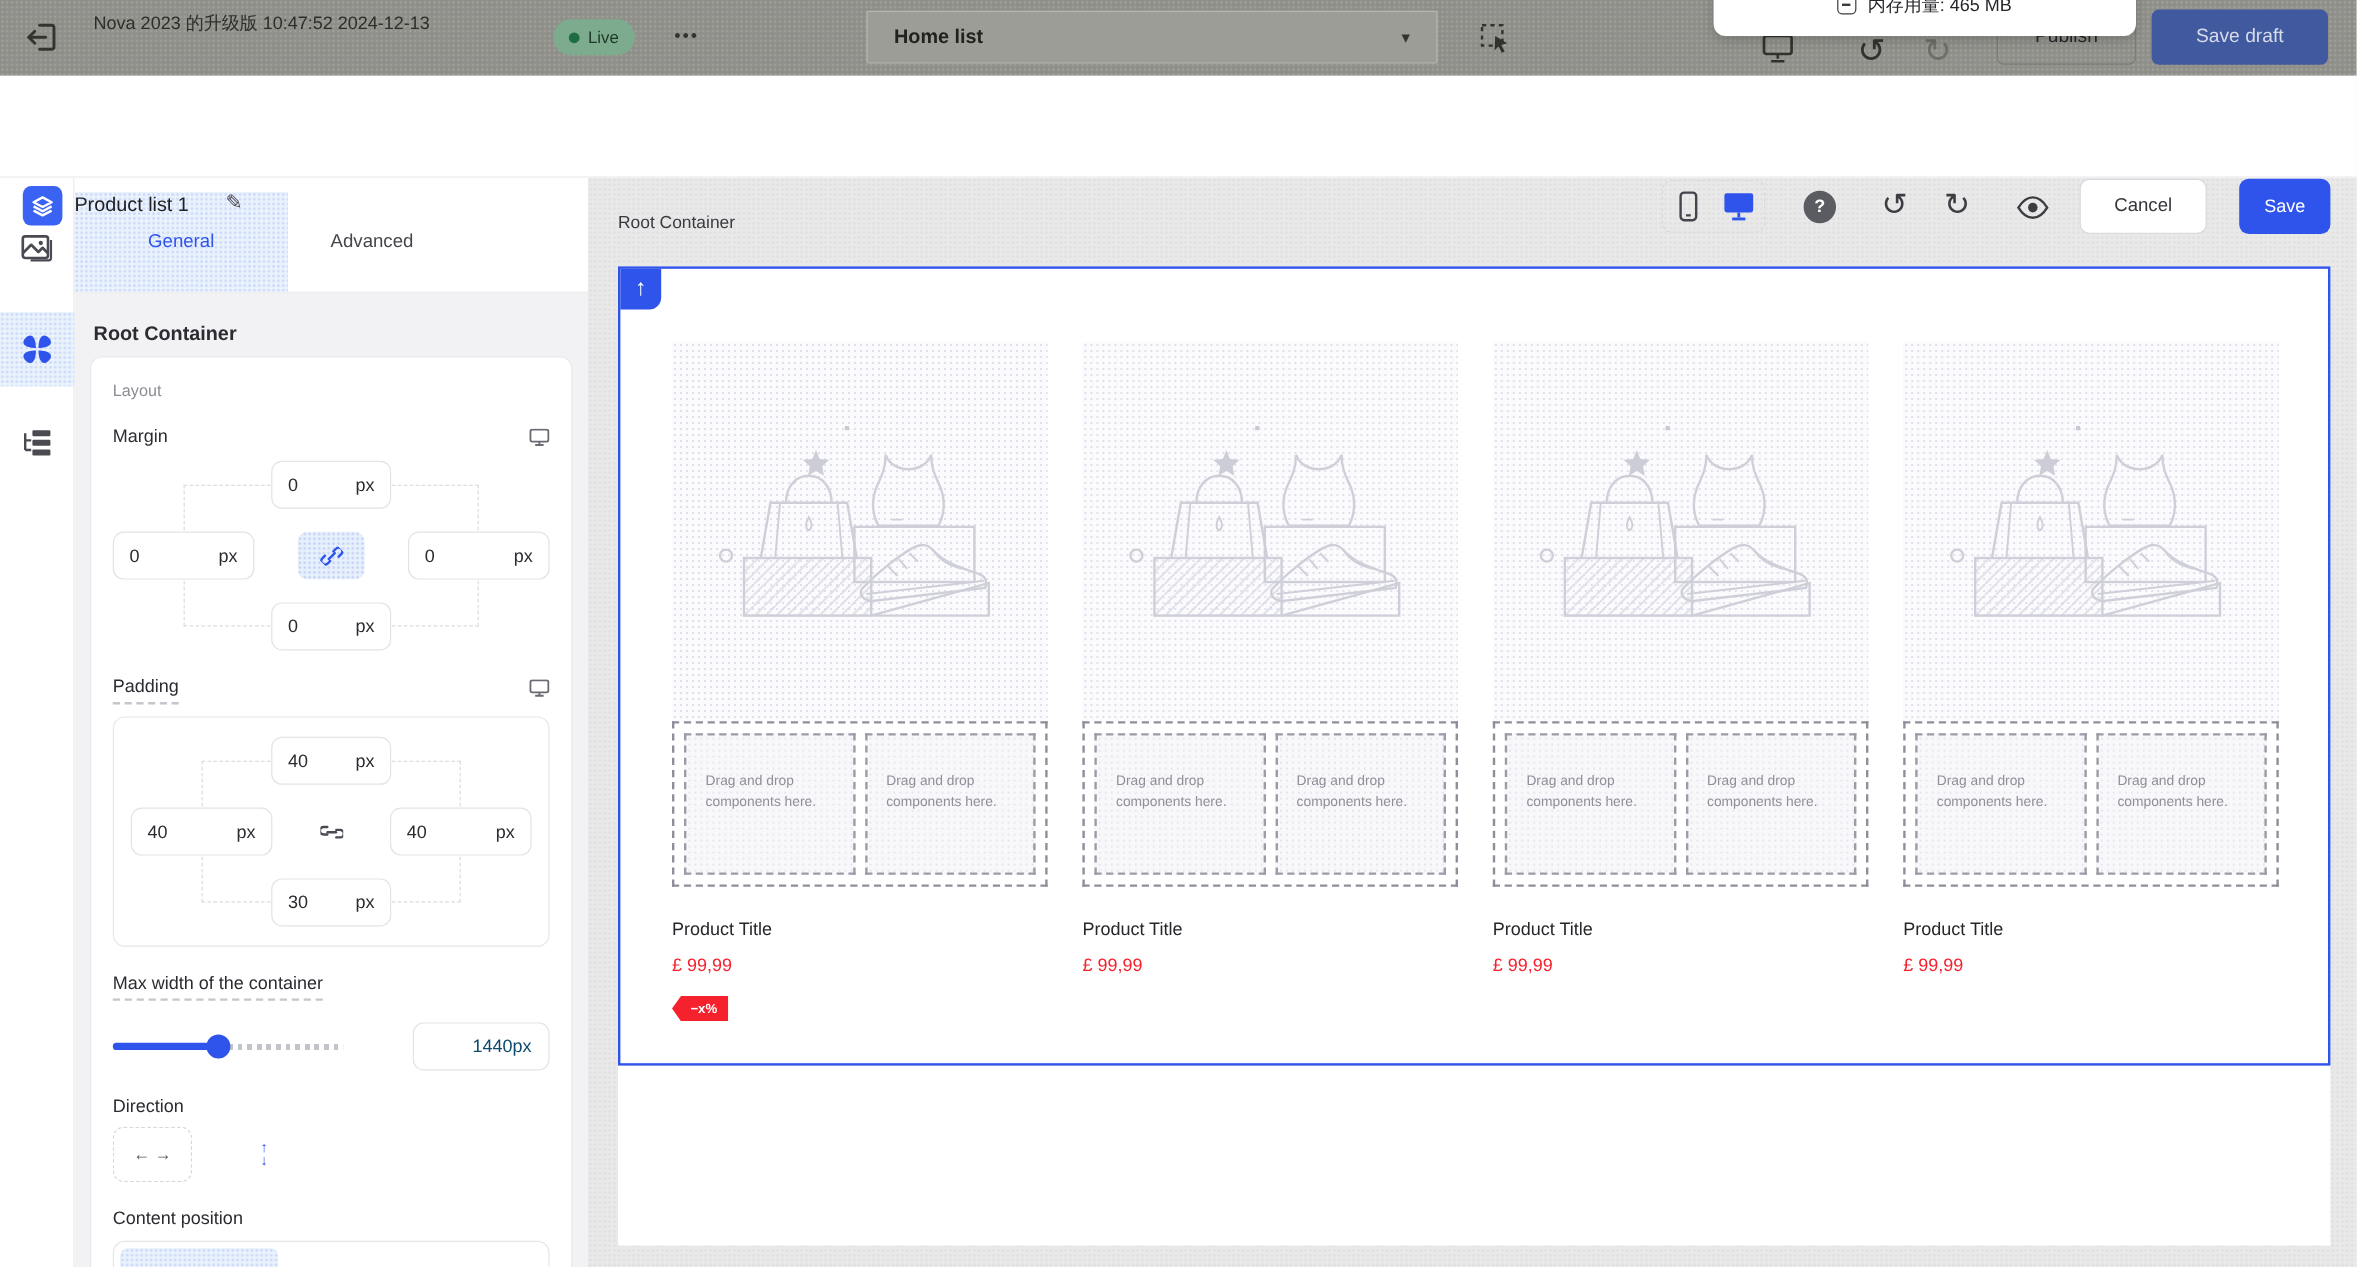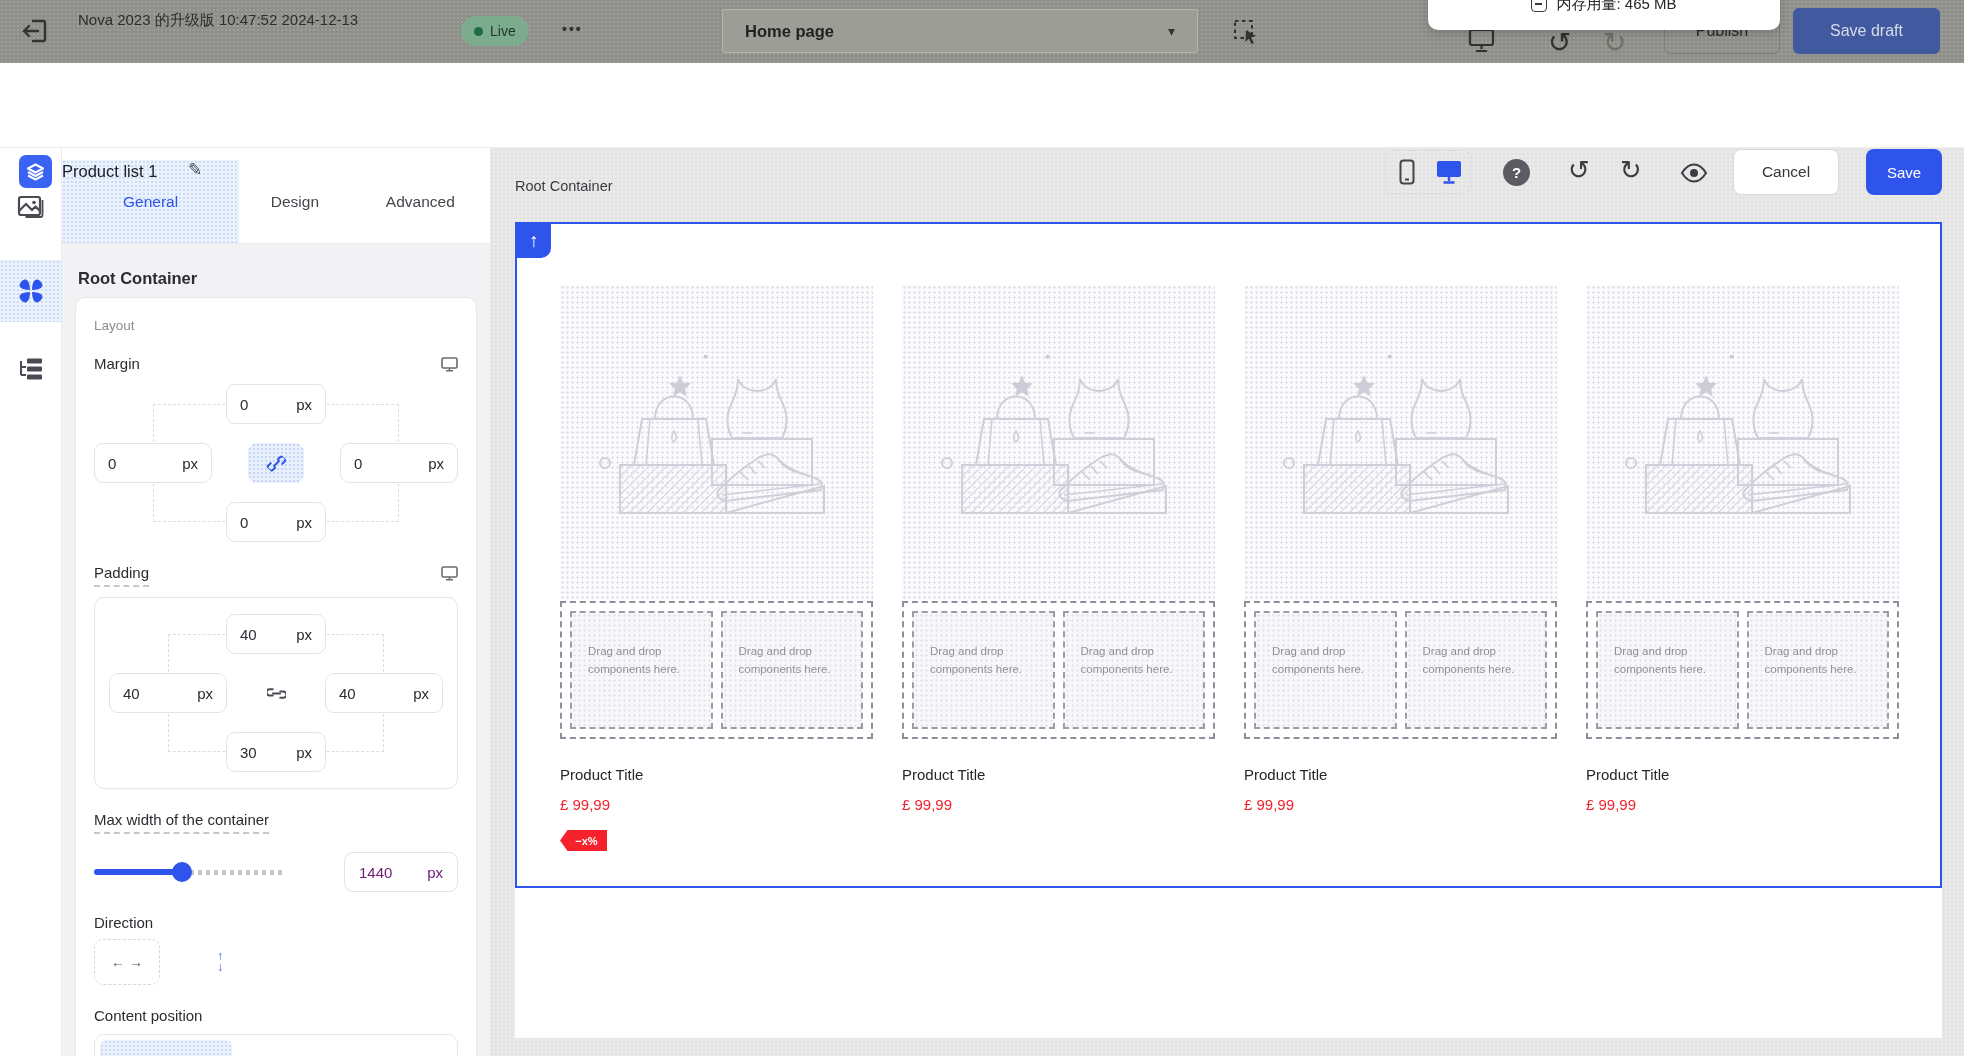--- a/index.html
+++ b/index.html
@@ -87,21 +87,21 @@
   .linkbtn.active { background-color:#e7f0fb; background-image:radial-gradient(rgba(47,84,235,.18) 1px, transparent 1.2px); background-size:4px 4px; }
   .pad-box { margin-top:10px; border:1px solid #e6e6ea; border-radius:10px; padding:16px 14px; }
 
   .slider-row { margin-top:18px; display:flex; align-items:center; }
   .slider { position:relative; width:192px; height:20px; }
   .slider .fill { position:absolute; left:0; top:7px; height:6px; border-radius:3px; background:var(--accent); }
   .slider .rest { position:absolute; right:0; top:8px; height:5px;
                   background-image:repeating-linear-gradient(90deg,#c3c3c9 0 4px, transparent 4px 8px); }
   .slider .thumb { position:absolute; top:0; width:20px; height:20px; border-radius:50%; background:var(--accent); }
   .mw-input { margin-left:auto; width:114px; height:40px; border:1px solid #e3e3e8; border-radius:9px; display:flex;
-              align-items:center; justify-content:space-between; padding:0 14px; font-size:15px; color:#701a75; }
+              align-items:center; justify-content:flex-end; padding:0 14px; font-size:15px; color:#0c4a6e; }
 
   .dir-row { margin-top:8px; display:flex; gap:27px; }
   .dir-btn { width:66px; height:46px; border-radius:9px; display:flex; align-items:center; justify-content:center;
              font-size:14px; color:#55555e; background:#fff; border:1px dashed #d6d6dc; }
   .dir-btn.active { border:none; color:var(--accent); flex-direction:column; line-height:.9; font-size:12px; }
 
   .cp-box { margin-top:10px; height:44px; border:1px solid #e6e6ea; border-radius:10px; padding:5px; }
   .cp-seg { width:132px; height:34px; border-radius:7px; }
 
   
@@ -139,21 +139,21 @@
           <path d="M10 11 L5 16 L10 21"></path>
       </svg>
     </div>
     <div class="tb-title">Nova 2023 的升级版 10:47:52 2024-12-13</div>
     <div class="tb-live">
       <span class="dot"></span>
       <span>Live</span>
     </div>
     <div class="tb-more">•••</div>
     <div class="tb-select">
-      <span>Home page</span>
+      <span>Home list</span>
       <span class="caret">▾</span>
     </div>
     <div class="tb-icon" style="left:1232px; top:18px;">
       <svg width="28" height="28" viewBox="0 0 28 28" fill="none" stroke="currentColor" stroke-width="2">
         <rect x="3" y="3" width="17" height="17" stroke-dasharray="3.5 3.5"></rect>
         <path d="M14 12 L24 18 L19 19.5 L22 25 L19.4 26 L16.8 20.6 L13.5 24 Z" fill="currentColor" stroke="none"></path>
       </svg>
     </div>
     <div class="tb-icon" style="left:1468px; top:28px;">
       <svg width="27" height="25" viewBox="0 0 27 25" fill="none" stroke="currentColor" stroke-width="2.2">
@@ -239,21 +239,20 @@
         <rect x="9" y="1.5" width="15" height="5" fill="#4a4a52" stroke="none" rx="1"></rect>
         <rect x="9" y="9.5" width="15" height="5" fill="#4a4a52" stroke="none" rx="1"></rect>
         <rect x="9" y="17.5" width="15" height="5" fill="#4a4a52" stroke="none" rx="1"></rect>
       </svg>
     </div>
   </div>
 
   <div class="panel dots-gray">
     <div class="tabsrow">
       <div class="tab general dots-blue">General</div>
-      <div class="tab design">Design</div>
       <div class="tab advanced">Advanced</div>
     </div>
     <div class="panel-heading">Root Container</div>
 
     <div class="panel-card">
       <div class="sec-label">Layout</div>
 
       <div class="field-label label-row">
         <span class="lbl">Margin</span>
         <span class="mini-screen">

